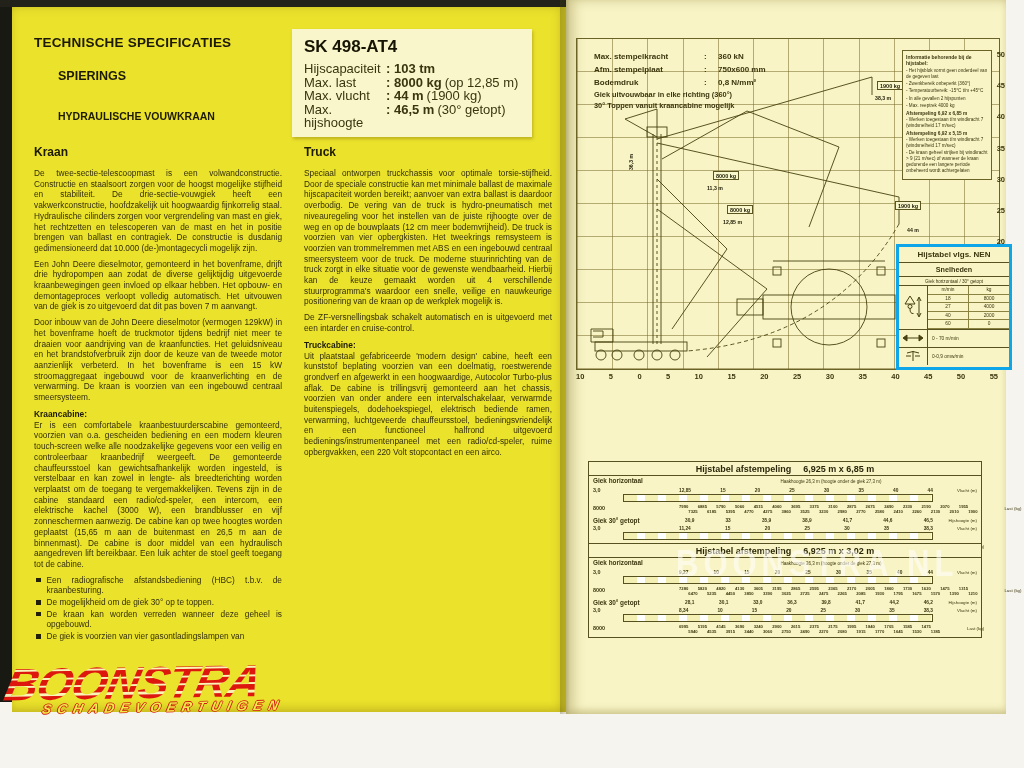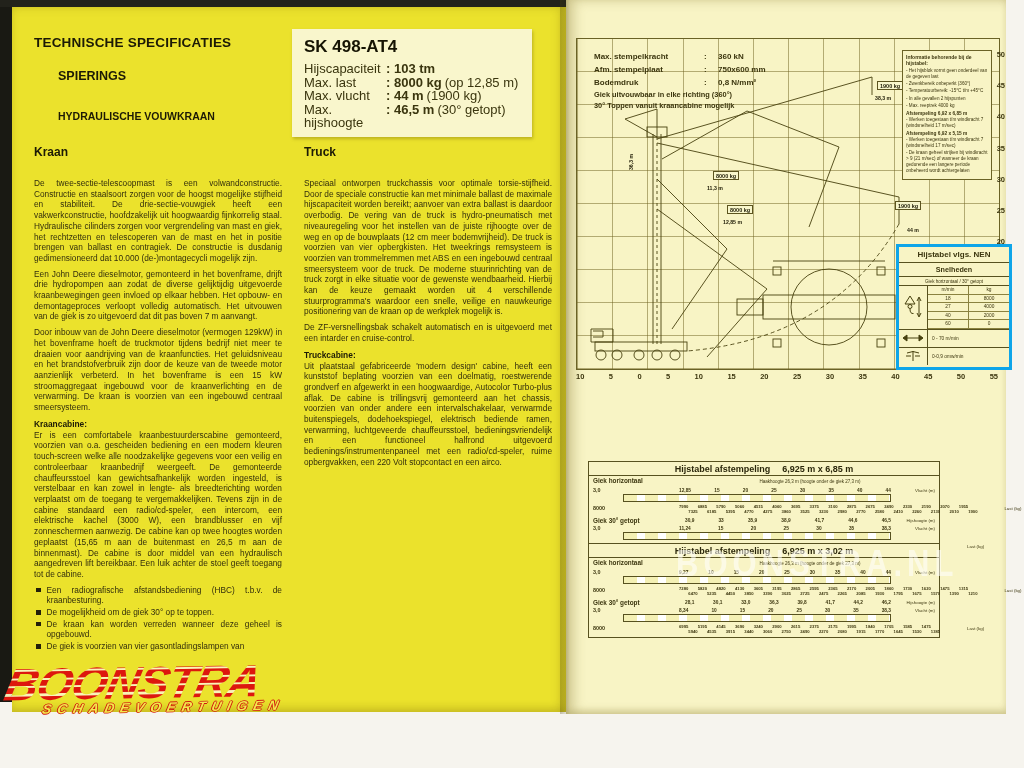--- a/index.html
+++ b/index.html
@@ -18,21 +18,21 @@
   .model-box{position:absolute;left:280px;top:22px;width:240px;height:108px;background:#f9f6cc;
              box-shadow:1px 2px 3px rgba(100,90,10,.35);padding:8px 12px;box-sizing:border-box;}
   .model-name{font-size:17px;font-weight:bold;color:#161403;margin-bottom:5px;}
   .m-row{display:flex;font-size:13px;color:#3a350e;line-height:13.5px;}
   .m-label{width:82px;}
   .m-value{font-weight:bold;white-space:pre;}
   .m-note{margin-left:3px;}
   .col{position:absolute;top:138px;width:248px;color:#332f0c;}
   .col-kraan{left:22px;}
   .col-truck{left:292px;}
-  .col-heading{font-size:12px;font-weight:bold;color:#1c1a05;margin-bottom:19px;}
+  .col-heading{font-size:12px;font-weight:bold;color:#1c1a05;margin-bottom:9px;}
   .col p{font-size:8.3px;line-height:10.7px;text-align:justify;margin:0 0 5px 0;}
   .sub-heading{font-size:8.4px;font-weight:bold;margin:6px 0 1px 0;color:#1c1a05;}
   .bullet{display:flex;font-size:8.3px;line-height:10.7px;margin-top:1px;}
   .sq{width:4.5px;height:4.5px;background:#23200a;margin:3px 6px 0 2px;flex:none;}
   .bullet span:last-child{flex:1;text-align:justify;}
 
   
   .logo{position:absolute;left:8px;top:662px;z-index:30;transform:rotate(-1deg);}
   .logo-main{display:inline-block;font-size:45px;font-weight:900;font-style:italic;line-height:.92;
              letter-spacing:-1px;transform:skewX(-13deg) scaleX(1.02);
@@ -83,21 +83,21 @@
   .nen-grid{flex:1;}
   .nen-hrow,.nen-row{display:flex;font-size:4.8px;line-height:7.6px;}
   .nen-hrow span,.nen-row span{flex:1;text-align:center;border-bottom:.5px solid #8a8240;border-right:.5px solid #8a8240;}
   .nen-row span:last-child,.nen-hrow span:last-child{border-right:none;}
   .nen-line{display:flex;align-items:center;font-size:4.8px;border-bottom:1px solid #57511f;height:17px;}
   .nen-line:last-child{border-bottom:none;}
   .nen-icon2{width:28px;text-align:center;border-right:1px solid #57511f;height:100%;
              display:flex;align-items:center;justify-content:center;}
   .nen-line>span:last-child{padding-left:4px;}
 
-  .load-table{position:absolute;left:22px;width:352px;border:1px solid #57511f;background:#f8f4c5;
+  .load-table{position:absolute;left:22px;width:394px;border:1px solid #57511f;background:#f8f4c5;
               box-sizing:border-box;z-index:3;}
   .lt1{top:461px;height:83px;}
   .lt2{top:543px;height:95px;}
   .lt-titlebar{height:13px;border-bottom:1px solid #57511f;display:flex;justify-content:center;gap:12px;
                align-items:center;font-weight:bold;font-size:9px;color:#2b270b;}
   .lt-section{padding:1px 4px 1px;}
   .sec-row1{display:flex;align-items:baseline;height:9px;}
   .sec-label{font-weight:bold;font-size:6.4px;width:92px;}
   .sec-note{flex:1;text-align:center;font-size:4.5px;}
   .hrow{display:flex;height:8px;align-items:center;}

